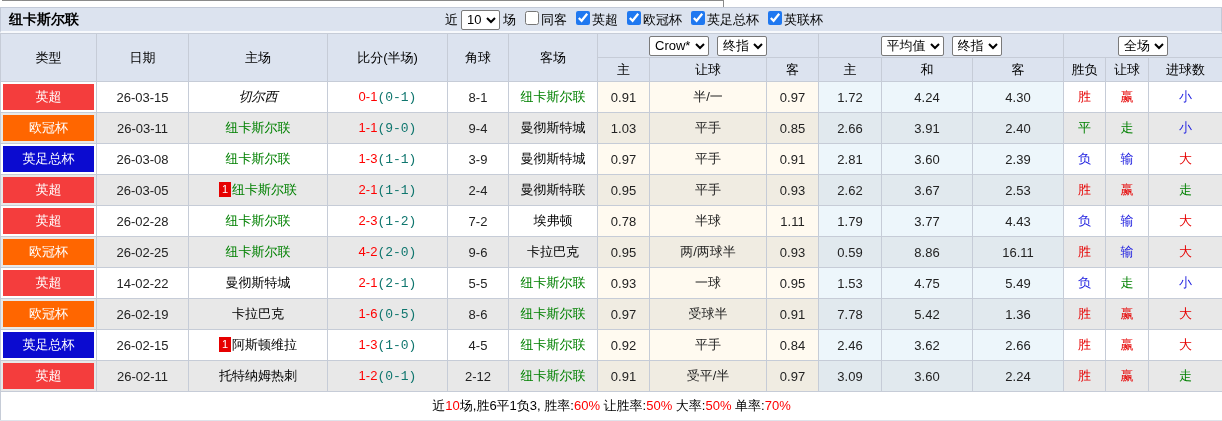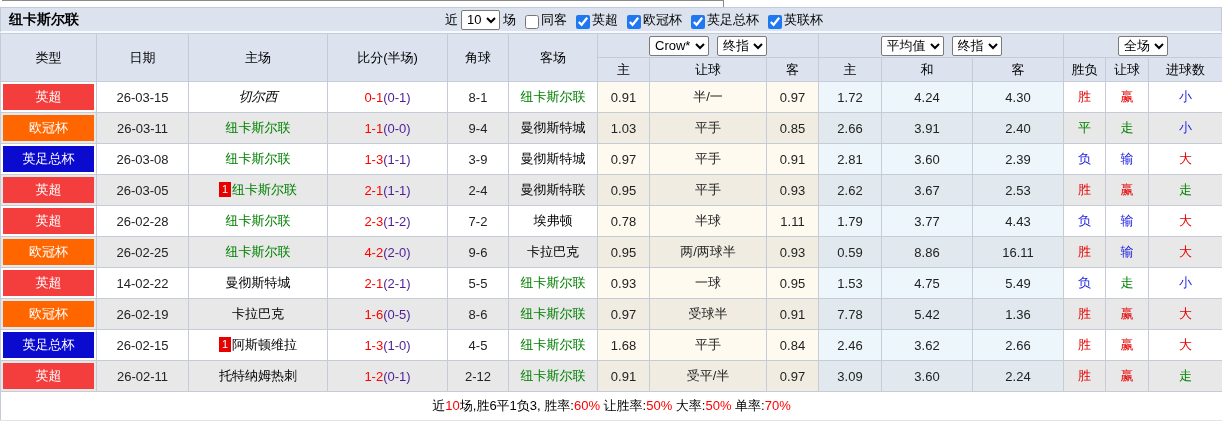--- a/index.html
+++ b/index.html
@@ -10,41 +10,41 @@
   .top-strip{position:relative;height:7px;background:#fff;}
   .top-strip .hline{position:absolute;top:0;left:2px;width:721px;border-top:1px solid #8a8a8a;}
   .top-strip .vline{position:absolute;top:0;left:723px;height:7px;border-left:1px solid #8a8a8a;}
 
   
   .titlebar{display:flex;align-items:center;height:26px;background:#dce3ef;border:1px solid #c3cad8;border-bottom:2px solid #f7f9fc;padding:0 8px;box-sizing:border-box;}
   .title{width:436px;font-weight:bold;font-size:14px;color:#000;}
   .controls{display:flex;align-items:center;gap:3px;font-size:13px;color:#000;}
   .controls select{font-size:13px;height:20px;border:1px solid #7a7a7a;border-radius:2px;background:#fff;padding:0 1px;}
   .controls input[type=checkbox]{width:14px;height:14px;margin:0 2px 0 6px;accent-color:#1f78f0;}
-  .controls label{display:flex;align-items:flex-end;cursor:default;}
+  .controls label{display:flex;align-items:flex-start;cursor:default;}
   .controls .lg-label{margin-left:0;}
 
   
   table{border-collapse:collapse;table-layout:fixed;width:1222px;font-size:13px;}
   th,td{border:1px solid #c6ccd7;padding:0;text-align:center;overflow:hidden;white-space:nowrap;}
   thead th{background:#dce3ef;font-weight:normal;color:#000;height:23px;}
   thead .grp select{font-size:13px;height:20px;border:1px solid #7a7a7a;border-radius:2px;background:#fff;margin:0 4px;padding:0 1px;}
   tbody td{height:30px;}
   tr.odd td{background:#ffffff;}
   tr.even td{background:#e8e8e8;}
   tr.odd td.g1{background:#fffaf0;}
   tr.even td.g1{background:#f0ece2;}
   tr.odd td.g2{background:#edf6fb;}
   tr.even td.g2{background:#e1e9ee;}
 
   .badge{margin:2px;height:26px;line-height:26px;color:#fff;font-size:13px;}
   .tname{font-size:13px;}
   .mark{display:inline-block;background:#e60000;color:#fff;font-size:11px;line-height:15px;height:15px;padding:0 3px;margin-right:1px;vertical-align:1px;}
   .ft{color:#ff0000;}
-  .ht{color:#4c1d95;}
+  .ht{color:#0f766e;font-family:Liberation Mono, monospace;}
   .res{font-size:13px;}
 
   tfoot td{height:28px;background:#fff;font-size:13px;color:#000;border-left:1px solid #c6ccd7;border-right:1px solid #c6ccd7;border-bottom:1px solid #dfe3ea;}
   tfoot .red{color:#ff0000;}
 </style>
 </head>
 <body>
 
 <div class="page">
 
@@ -151,21 +151,21 @@
           <td><span class="res" style="color: rgb(230, 0, 0);">胜</span></td>
           <td><span class="res" style="color: rgb(230, 0, 0);">赢</span></td>
           <td><span class="res" style="color: rgb(35, 35, 224);">小</span></td>
         </tr>
         <tr class="even">
           <td class="c-league">
             <div class="badge" style="background: rgb(255, 102, 0);">欧冠杯</div>
           </td>
           <td><span>26-03-11</span></td>
           <td><span class="tname" style="color: rgb(0, 128, 0);">纽卡斯尔联</span></td>
-          <td><span class="ft">1-1</span><span class="ht">(0-0)</span></td>
+          <td><span class="ft">1-1</span><span class="ht">(9-0)</span></td>
           <td><span>9-4</span></td>
           <td><span class="tname" style="color: rgb(0, 0, 0);">曼彻斯特城</span></td>
           <td class="g1"><span>1.03</span></td>
           <td class="g1"><span>平手</span></td>
           <td class="g1"><span>0.85</span></td>
           <td class="g2"><span>2.66</span></td>
           <td class="g2"><span>3.91</span></td>
           <td class="g2"><span>2.40</span></td>
           <td><span class="res" style="color: rgb(0, 128, 0);">平</span></td>
           <td><span class="res" style="color: rgb(0, 128, 0);">走</span></td>
@@ -287,21 +287,21 @@
         </tr>
         <tr class="odd">
           <td class="c-league">
             <div class="badge" style="background: rgb(11, 11, 208);">英足总杯</div>
           </td>
           <td><span>26-02-15</span></td>
           <td><span class="mark">1</span><span class="tname" style="color: rgb(0, 0, 0);">阿斯顿维拉</span></td>
           <td><span class="ft">1-3</span><span class="ht">(1-0)</span></td>
           <td><span>4-5</span></td>
           <td><span class="tname" style="color: rgb(0, 128, 0);">纽卡斯尔联</span></td>
-          <td class="g1"><span>1.68</span></td>
+          <td class="g1"><span>0.92</span></td>
           <td class="g1"><span>平手</span></td>
           <td class="g1"><span>0.84</span></td>
           <td class="g2"><span>2.46</span></td>
           <td class="g2"><span>3.62</span></td>
           <td class="g2"><span>2.66</span></td>
           <td><span class="res" style="color: rgb(230, 0, 0);">胜</span></td>
           <td><span class="res" style="color: rgb(230, 0, 0);">赢</span></td>
           <td><span class="res" style="color: rgb(230, 0, 0);">大</span></td>
         </tr>
         <tr class="even">

